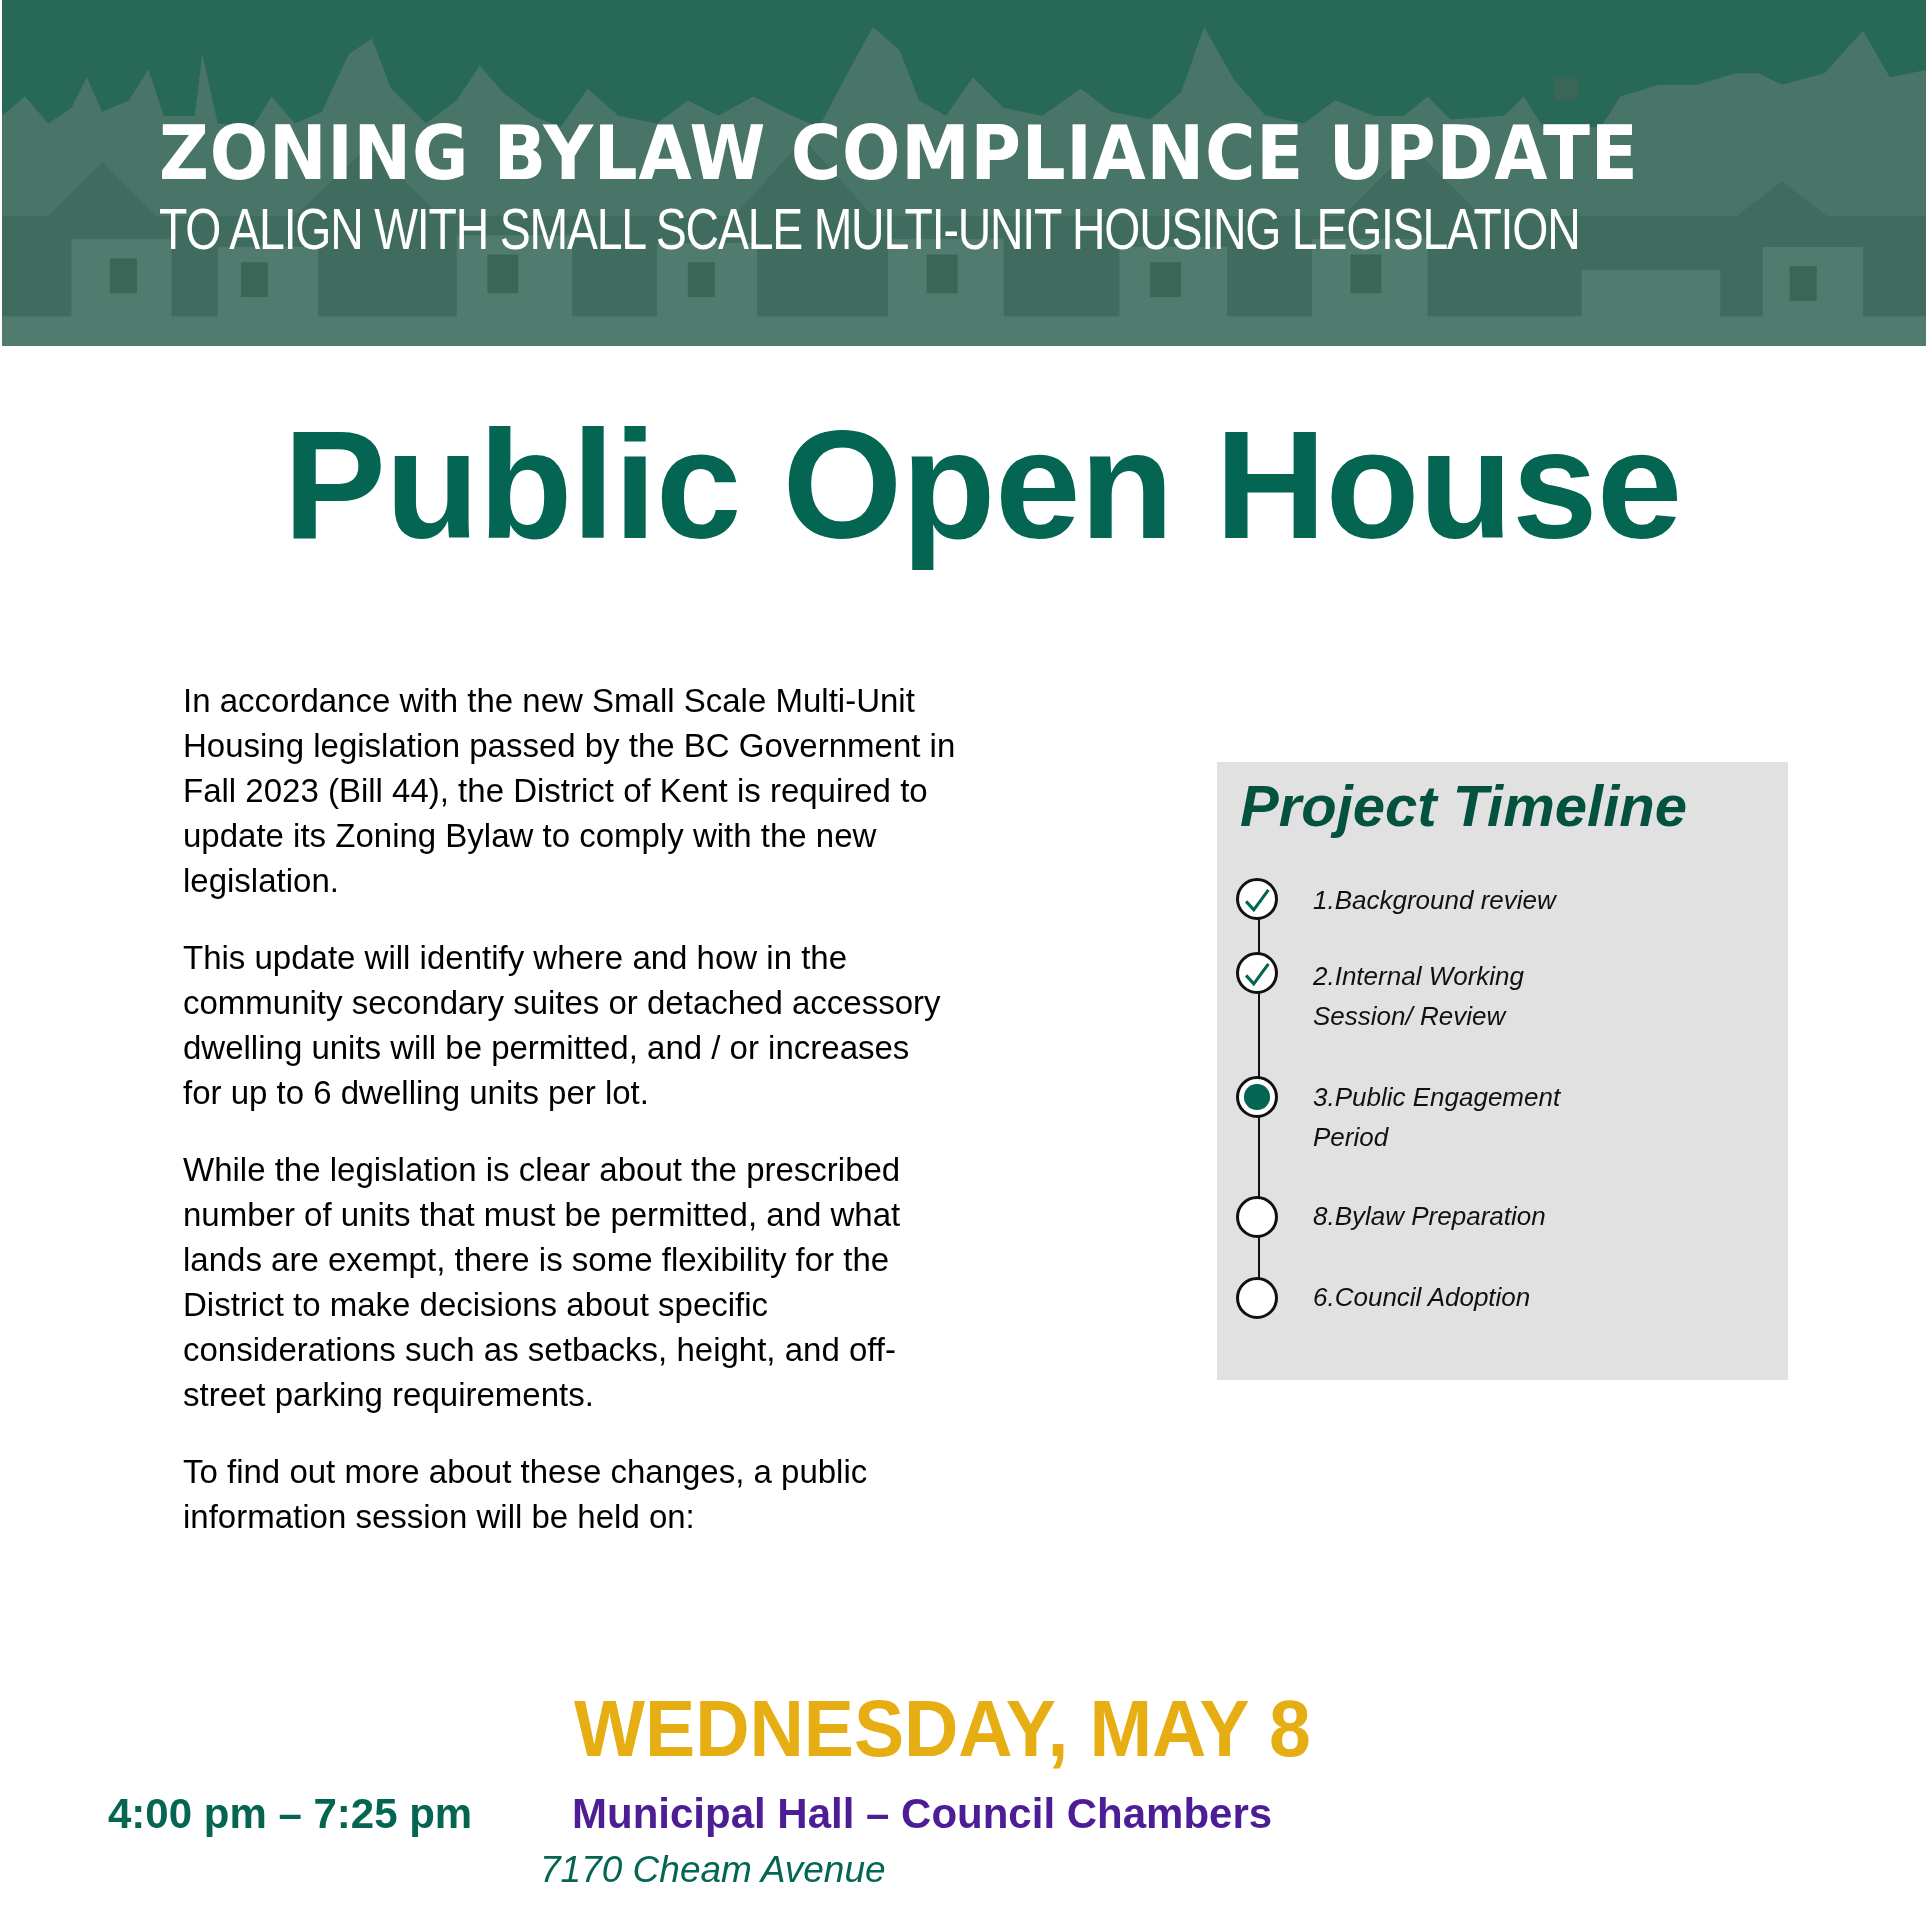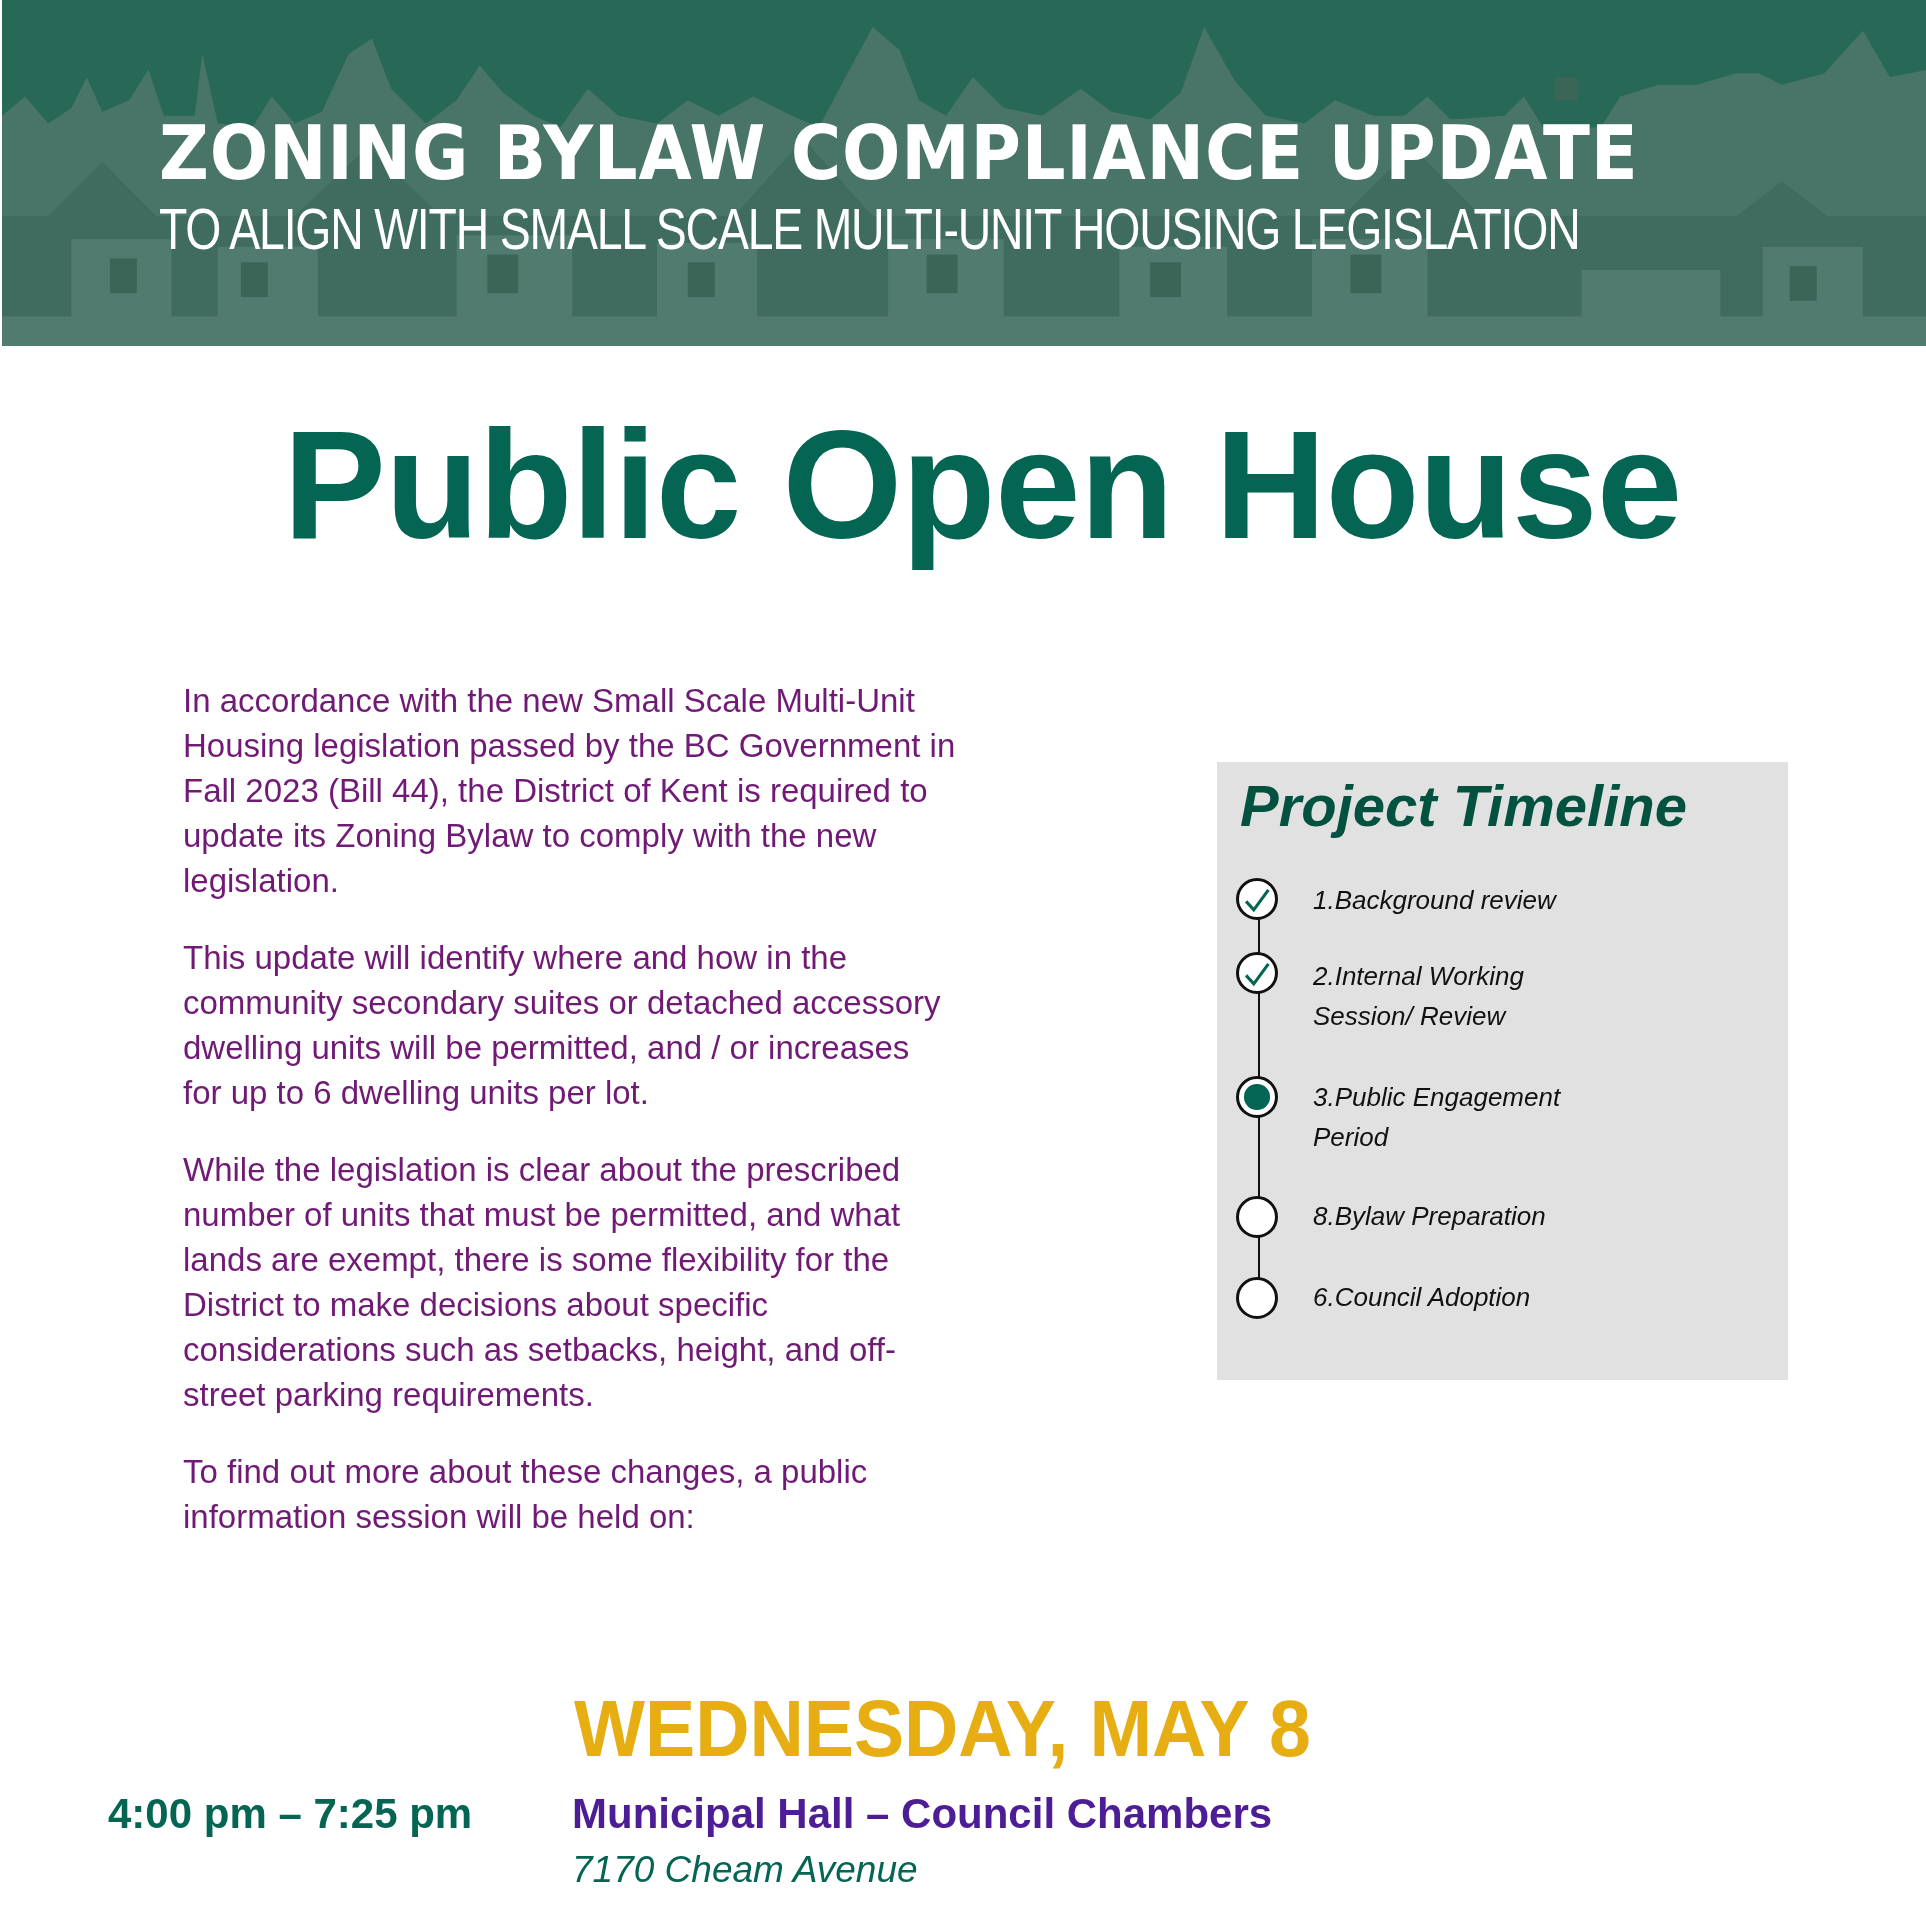--- a/index.html
+++ b/index.html
@@ -24,21 +24,21 @@
   
   .main-title {
     position: absolute; left: 0; top: 408px; width: 1965px; text-align: center; margin: 0;
     color: #036552; font-family: "Liberation Sans", sans-serif; font-weight: bold;
     font-size: 154px; line-height: 1; letter-spacing: -0.8px;
   }
 
   
   .intro { position: absolute; left: 183px; top: 678px; width: 925px; }
   .intro p {
-    margin: 0 0 32px 0; color: #701a75; font-family: "Liberation Sans", sans-serif;
+    margin: 0 0 32px 0; color: #000000; font-family: "Liberation Sans", sans-serif;
     font-size: 33px; line-height: 45px; white-space: pre-line;
   }
 
   
   .timeline {
     position: absolute; left: 1217px; top: 762px; width: 571px; height: 618px;
     background: #e1e1e1;
     font-style: italic;
   }
   .timeline-title {
@@ -67,21 +67,21 @@
   }
   .event-time {
     position: absolute; left: 108px; top: 1793px; color: #036552;
     font-family: "Liberation Sans", sans-serif; font-weight: bold; font-size: 42px; line-height: 1; white-space: nowrap;
   }
   .event-venue {
     position: absolute; left: 572px; top: 1793px; color: #4c1d95;
     font-family: "Liberation Sans", sans-serif; font-weight: bold; font-size: 42px; line-height: 1; white-space: nowrap;
   }
   .event-address {
-    position: absolute; left: 572px; top: 1851px; color: #036552;
+    position: absolute; left: 540px; top: 1851px; color: #036552;
     font-family: "Liberation Sans", sans-serif; font-style: italic; font-size: 37px; line-height: 1; white-space: nowrap;
   }
   .event-desc {
     position: absolute; left: 572px; top: 1920px; width: 1117px; color: #111111;
     font-family: "Liberation Sans", sans-serif; font-size: 33px; line-height: 48px; white-space: pre-line;
   }
 </style>
 </head>
 <body>
 

